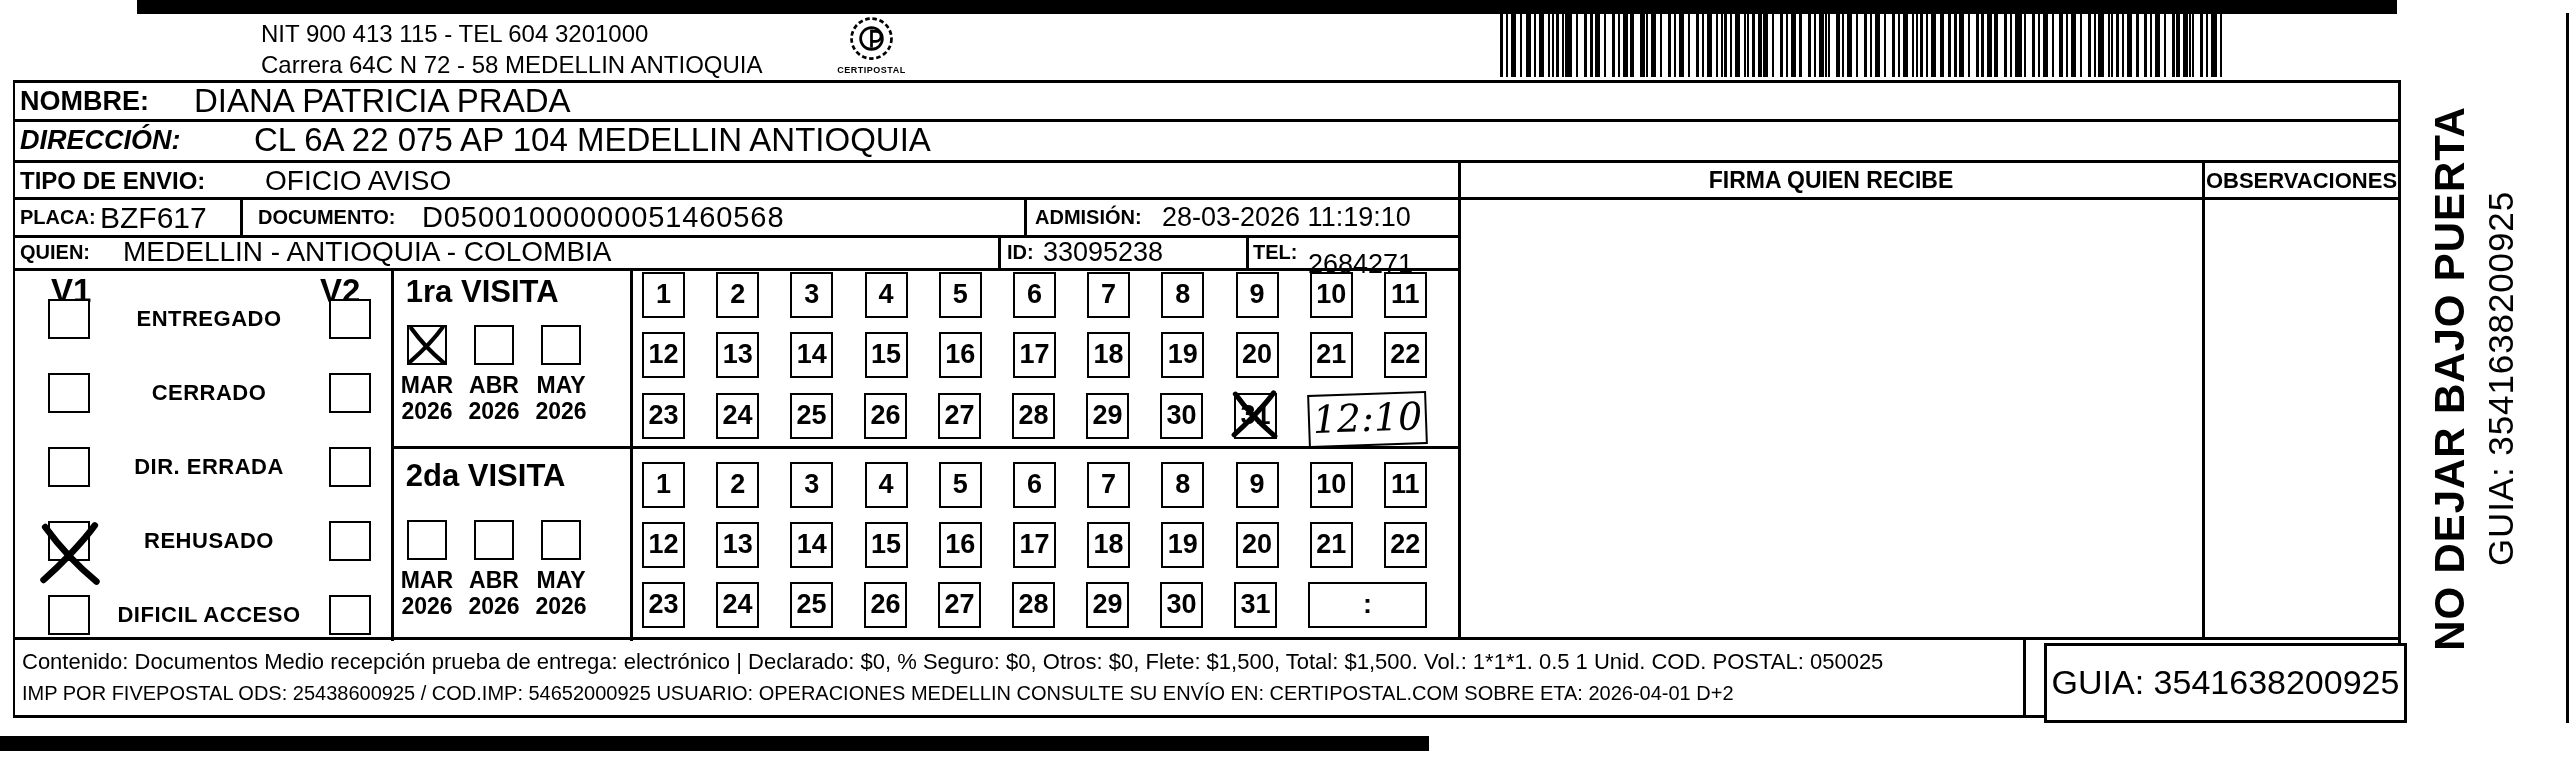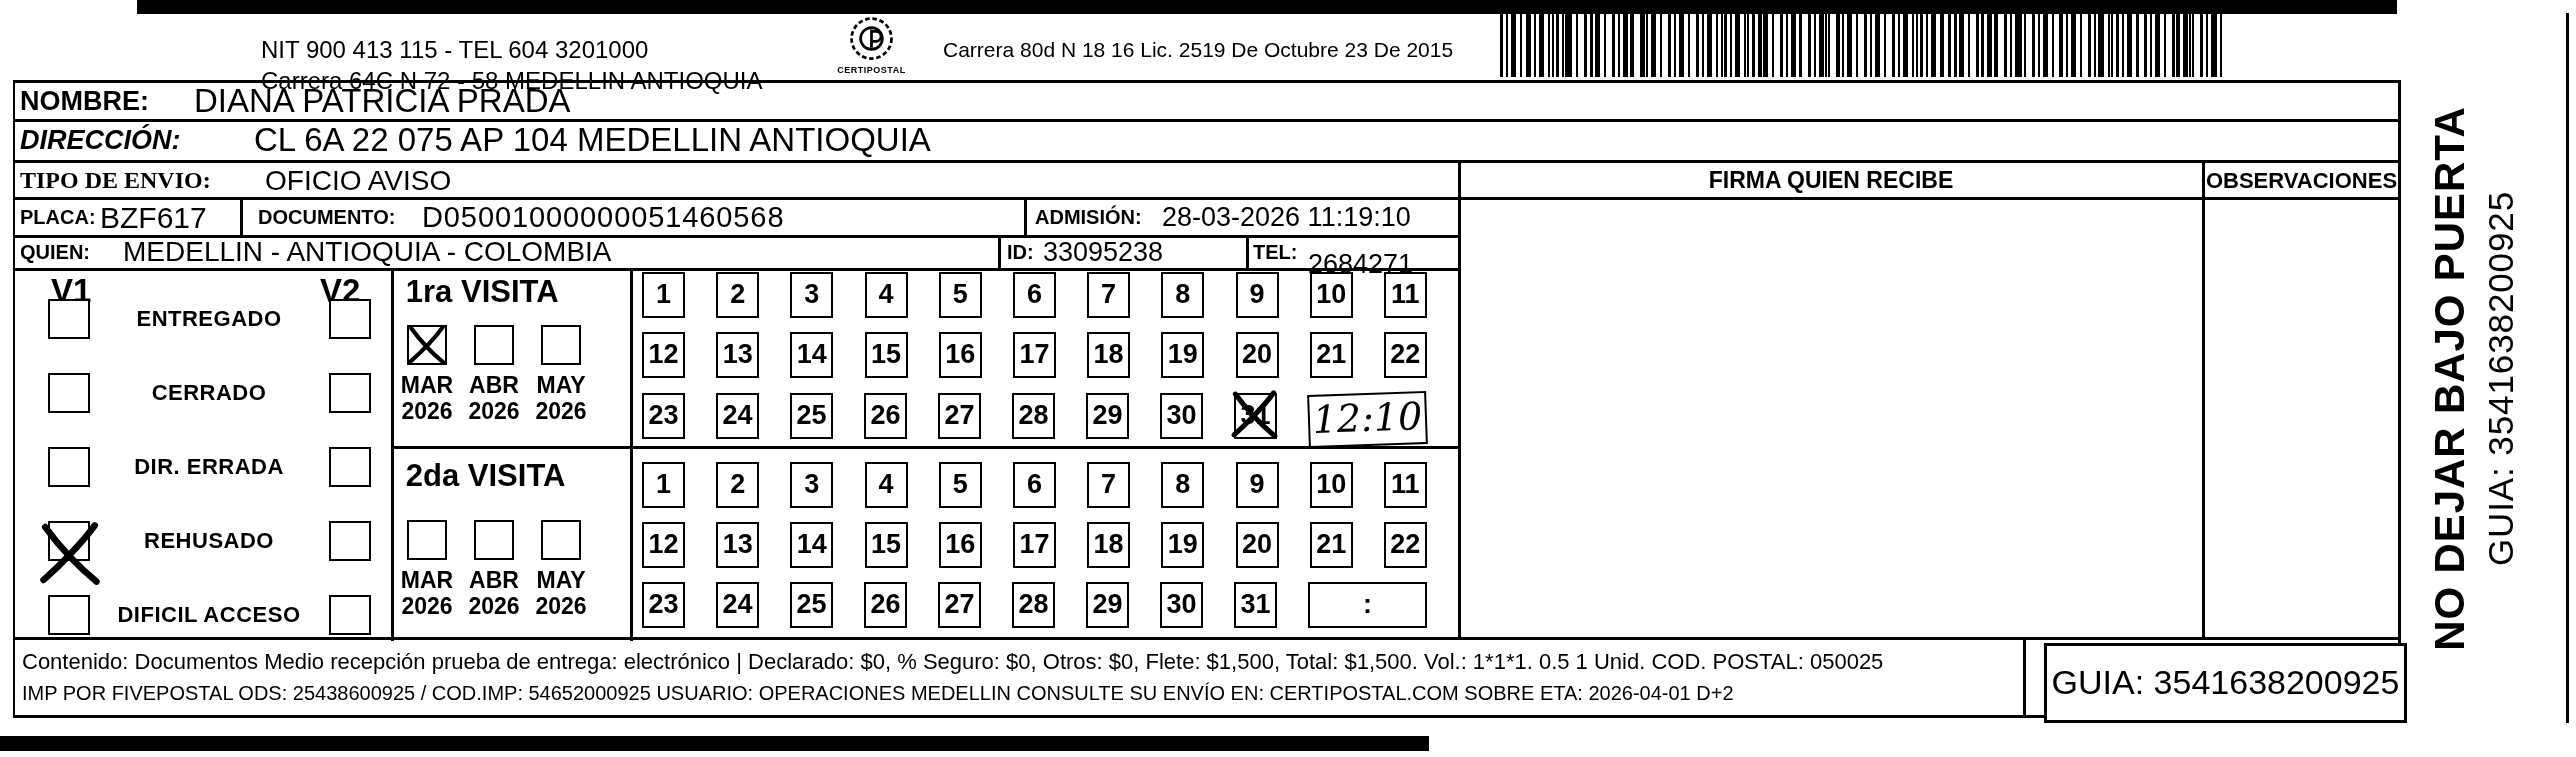--- a/index.html
+++ b/index.html
@@ -6,21 +6,21 @@
   body{width:2576px;height:758px;overflow:hidden;font-family:"Liberation Sans",sans-serif;color:#000;}
   .sheet{position:relative;width:2576px;height:758px;background:#fff;}
   .abs{position:absolute;}
   .hline,.vline{position:absolute;background:#000;}
   .lbl{font-weight:bold;}
   .nowrap{white-space:nowrap;}
 
   
   .topbar{position:absolute;left:137px;top:0;width:2260px;height:13.7px;background:#000;}
   .company{left:27px;top:25.6px;font-size:33px;letter-spacing:0.9px;}
-  .hdr-block{line-height:31px;font-size:24px;margin-top:16px;}
+  .hdr-block{line-height:31px;font-size:24px;}
   .nit-block{left:261px;top:18px;}
   .cp-block{left:943px;top:18px;}
   .cp-block .l1{font-size:25px;}
   .cp-block .l2{font-size:21px;}
   .logo-wrap{left:826px;top:14.6px;width:91px;text-align:center;}
   .logo-text{font-size:9px;font-weight:bold;letter-spacing:0.5px;margin-top:-1.8px;}
   .barcode{left:1500px;top:11px;width:725px;height:66px;
     background-image:
       repeating-linear-gradient(90deg,#000 0 2.7px,transparent 2.7px 6.4px,#000 6.4px 8.2px,transparent 8.2px 11px,#000 11px 16.4px,transparent 16.4px 20px,#000 20px 22px,transparent 22px 28px),
       repeating-linear-gradient(90deg,transparent 0 12.8px,#000 12.8px 15.5px,transparent 15.5px 26.5px,#000 26.5px 28px,transparent 28px 39px);}
@@ -95,21 +95,20 @@
     <span>
       <svg width="53" height="49" viewBox="0 0 58 54">
         <circle cx="29" cy="26" r="22" fill="none" stroke="#000" stroke-width="3" stroke-dasharray="5 3"></circle>
         <circle cx="29" cy="26" r="12" fill="none" stroke="#000" stroke-width="3"></circle>
         <path d="M29 16 v20 M29 18 h5 a5.5 5.5 0 0 1 0 11 h-5" fill="none" stroke="#000" stroke-width="3"></path>
       </svg>
     </span>
     <div class="logo-text">CERTIPOSTAL</div>
   </div>
   <div class="abs hdr-block cp-block">
-    <div class="nowrap l2">Carrera 80d N 18 16  Lic. 2519 De Octubre 23 De 2015</div>
   </div>
   <div class="abs barcode"></div>
 
   <div class="hline" style="left:12.8px;top:80px;width:2388px;height:2.7px;"></div>
   <div class="hline" style="left:12.8px;top:119px;width:2388px;height:2.7px;"></div>
   <div class="hline" style="left:12.8px;top:160px;width:2388px;height:2.7px;"></div>
   <div class="hline" style="left:12.8px;top:197px;width:2388px;height:2.7px;"></div>
   <div class="hline" style="left:12.8px;top:235px;width:1448px;height:2.7px;"></div>
   <div class="hline" style="left:12.8px;top:268px;width:1448px;height:2.7px;"></div>
   <div class="hline" style="left:391px;top:446px;width:1070px;height:2.7px;"></div>
@@ -130,21 +129,21 @@
   <div class="fieldrow" style="left:20px;top:83px;line-height:36px;">
     <span class="lbl" style="font-size:27px;">NOMBRE:</span>
   </div>
   <div class="fieldrow val" style="left:194px;top:83px;line-height:36px;font-size:33px;">DIANA PATRICIA PRADA</div>
 
   <div class="fieldrow" style="left:20px;top:121px;line-height:38px;font-style:italic;">
     <span class="lbl" style="font-size:27px;">DIRECCIÓN:</span>
   </div>
   <div class="fieldrow val" style="left:254px;top:121px;line-height:38px;font-size:33px;">CL 6A 22 075 AP 104 MEDELLIN ANTIOQUIA</div>
 
-  <div class="fieldrow" style="left:20px;top:163px;line-height:35px;font-family:Liberation Serif, serif;">
+  <div class="fieldrow" style="left:20px;top:163px;line-height:35px;">
     <span class="lbl" style="font-size:24px;">TIPO DE ENVIO:</span>
   </div>
   <div class="fieldrow val" style="left:265px;top:163px;line-height:35px;font-size:28px;">OFICIO AVISO</div>
 
   <div class="fieldrow lbl" style="left:1458px;top:163px;width:746px;line-height:35px;font-size:23px;text-align:center;">FIRMA QUIEN RECIBE</div>
   <div class="fieldrow lbl" style="left:2202px;top:163px;width:199px;line-height:35px;font-size:22px;text-align:center;">OBSERVACIONES</div>
 
   <div class="fieldrow" style="left:20px;top:200px;line-height:35px;">
     <span class="lbl" style="font-size:20px;">PLACA:</span>
   </div>

